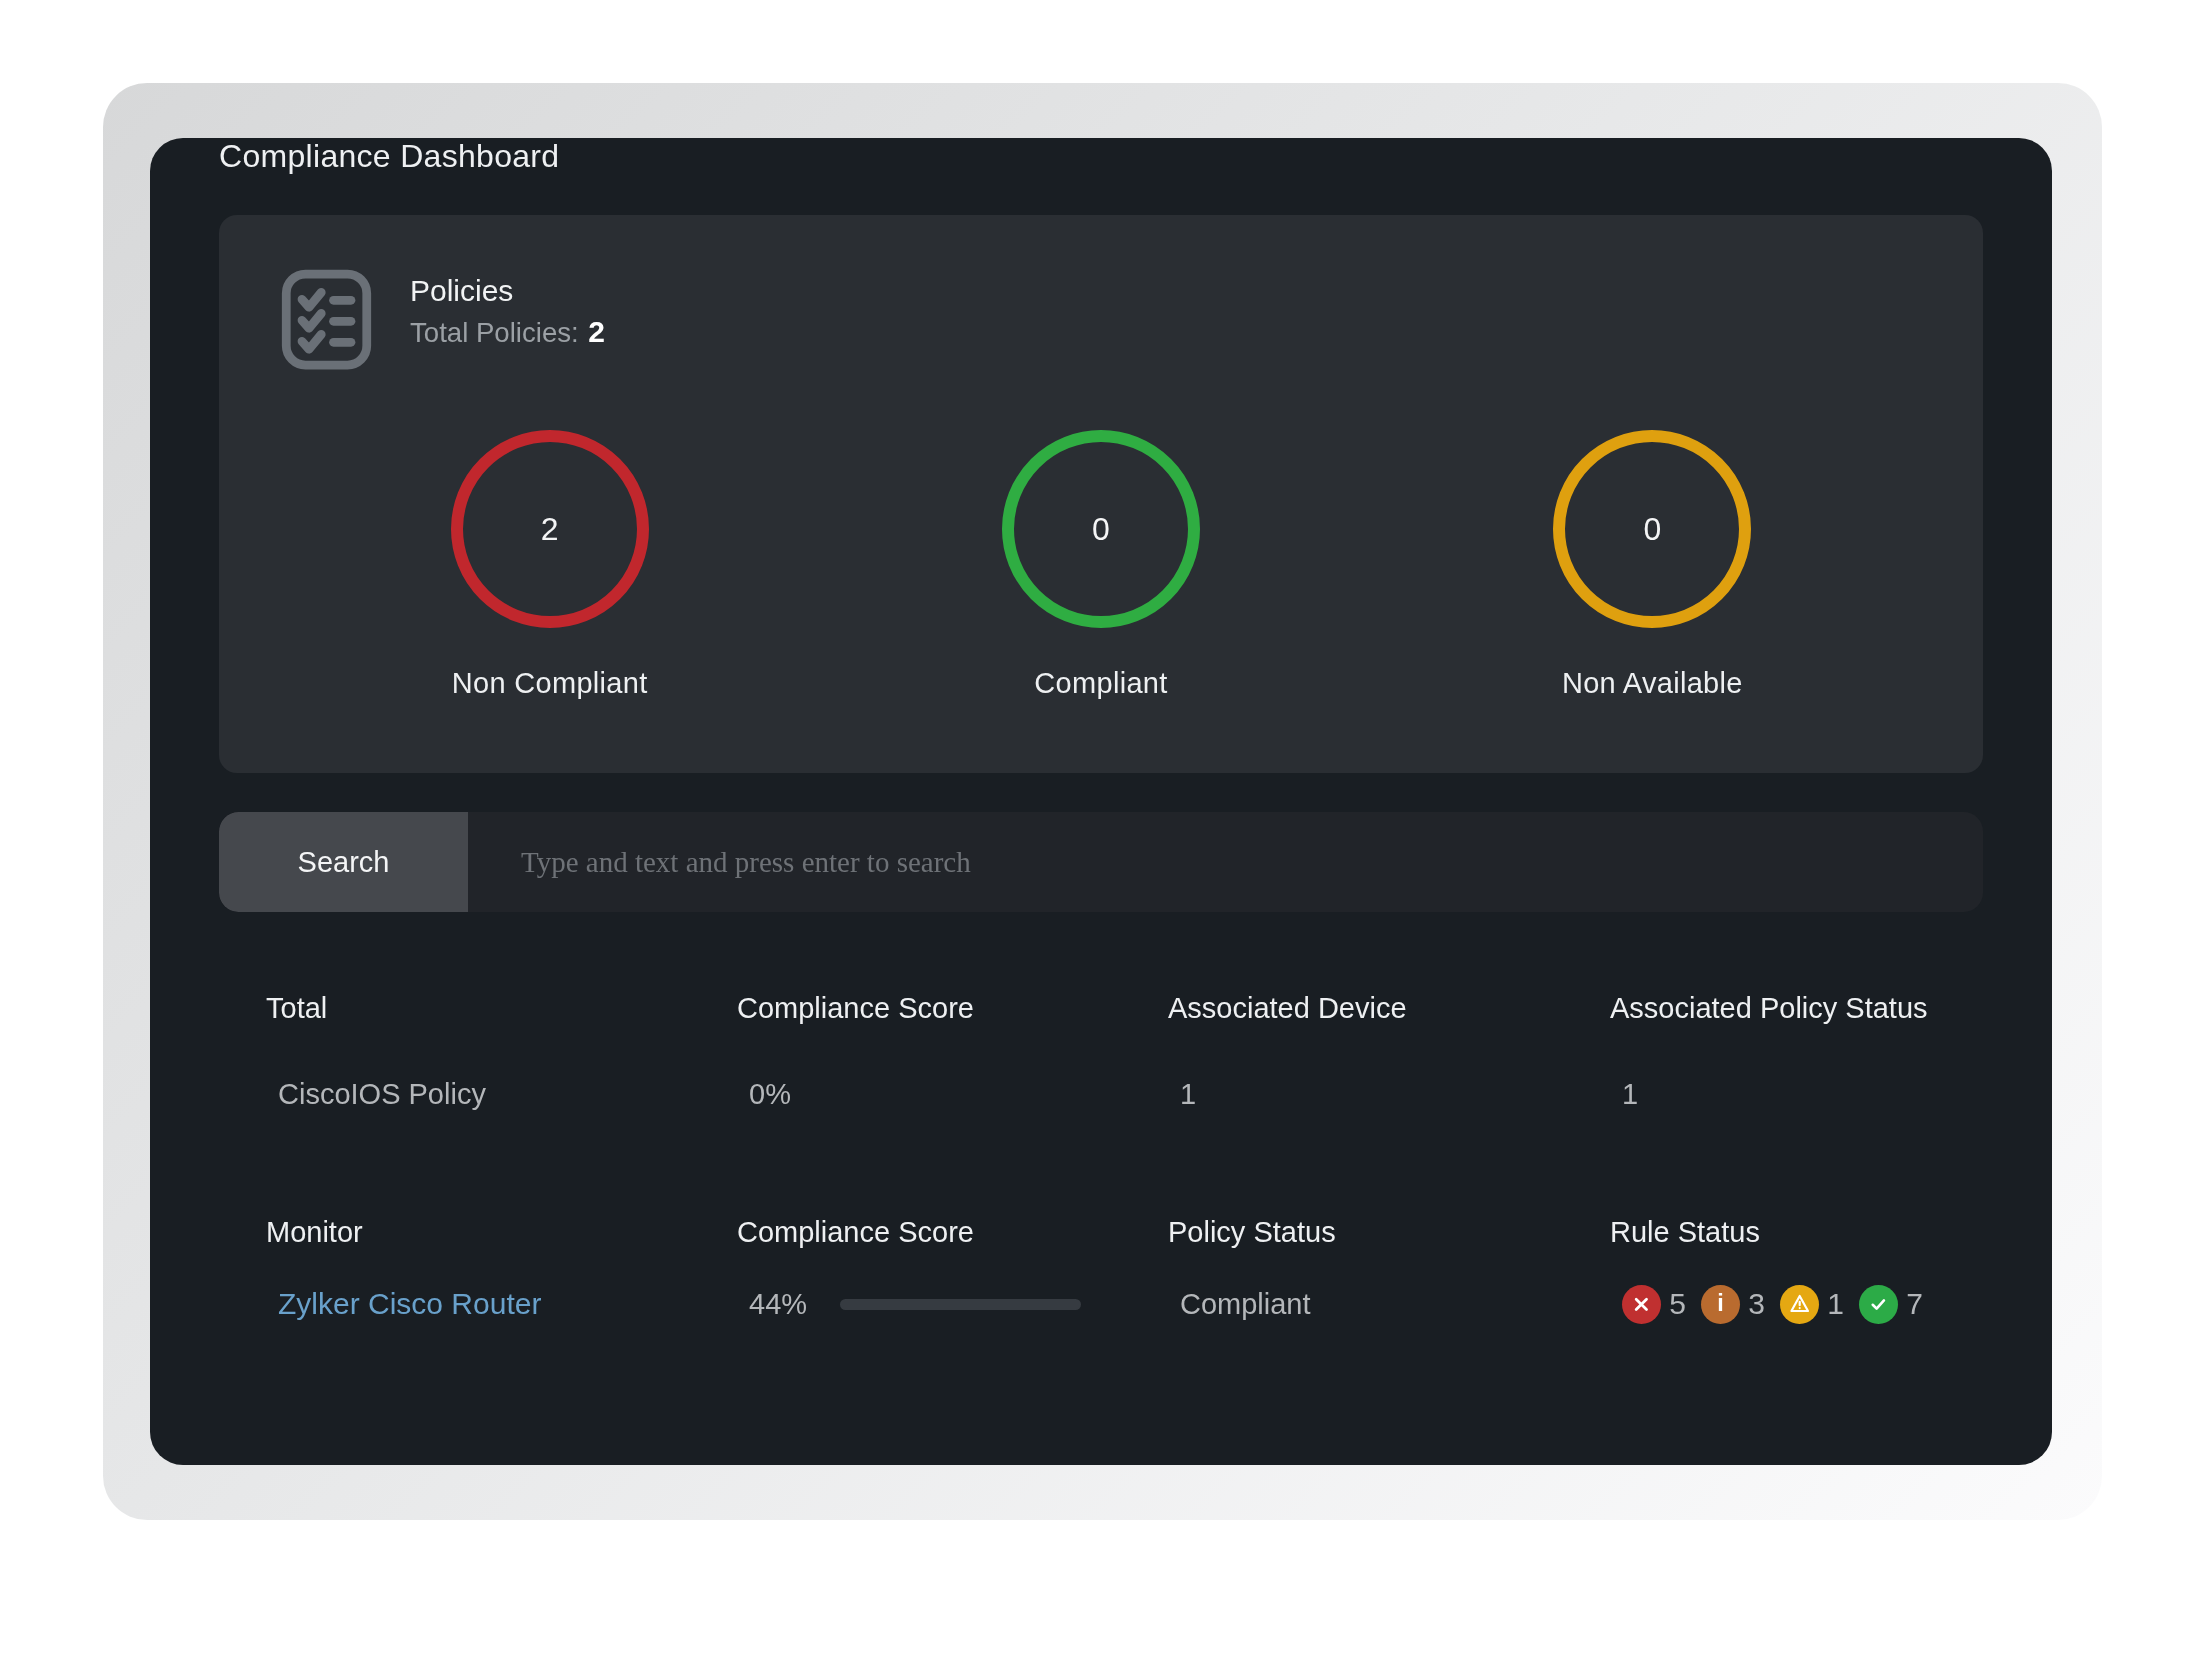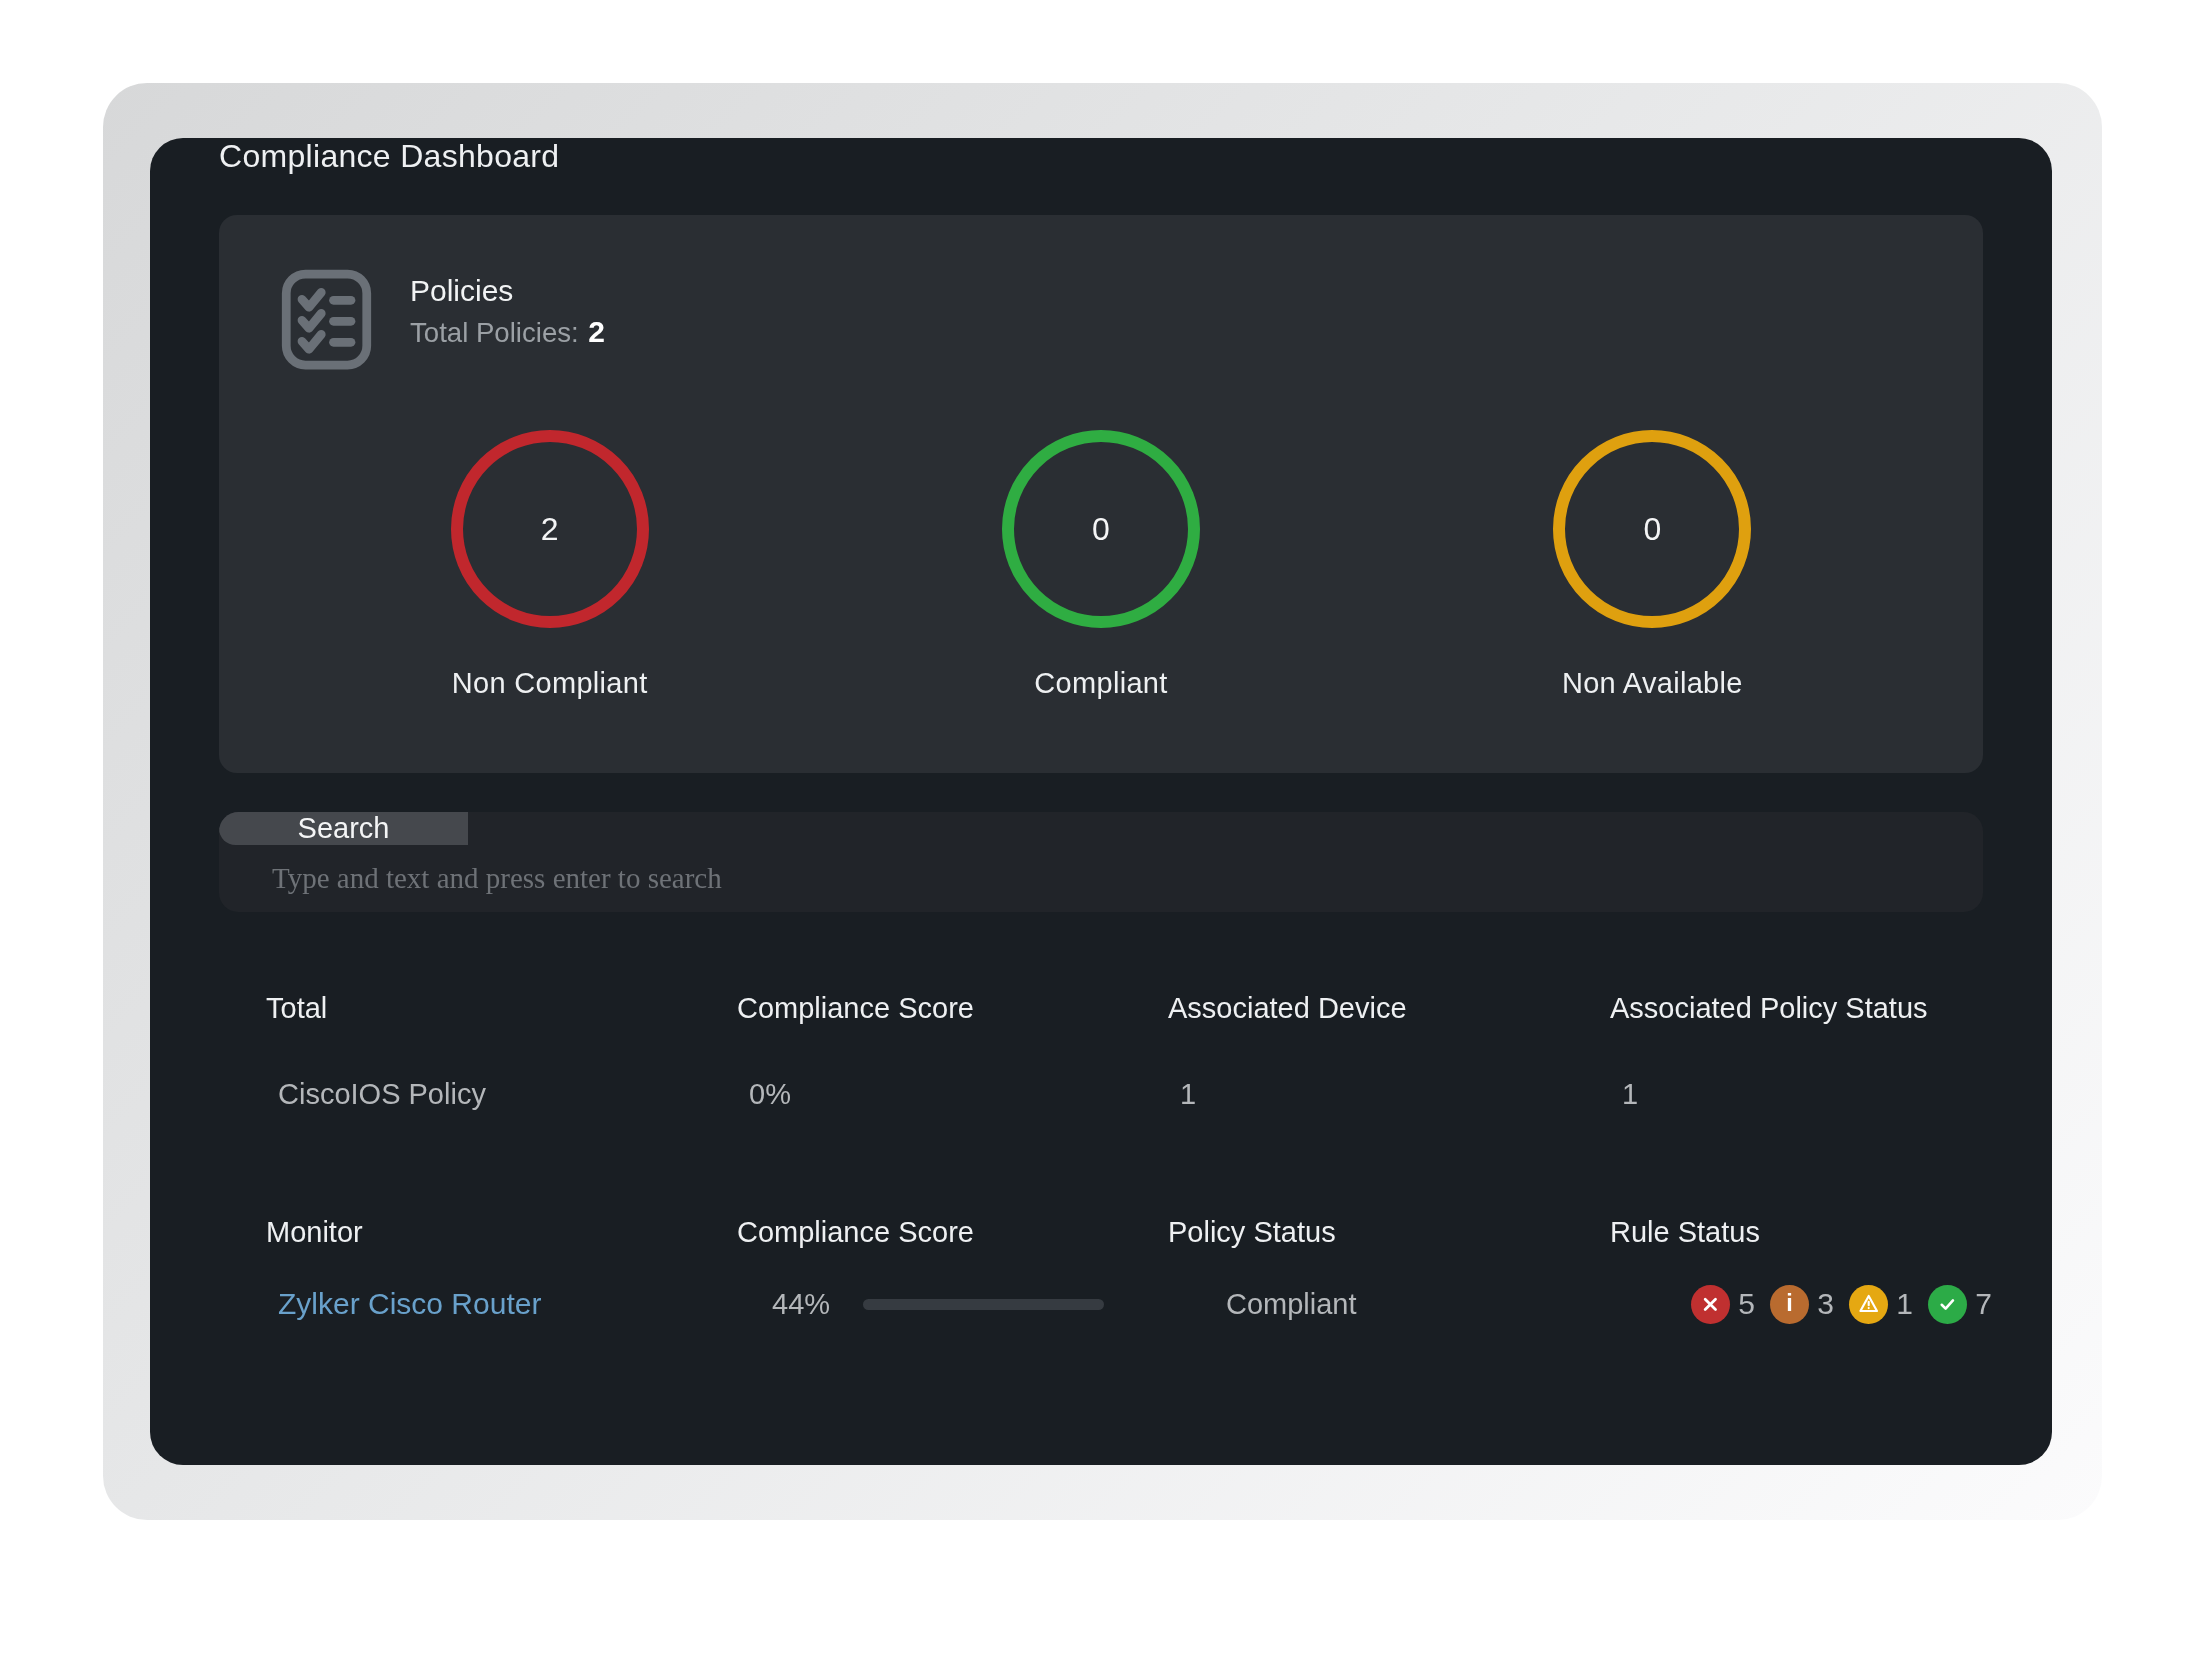--- a/index.html
+++ b/index.html
@@ -35,21 +35,21 @@
   .ring {
     width:198px; height:198px; border-radius:50%;
     border:12.4px solid #888; display:flex; align-items:center; justify-content:center;
   }
   .ring-value { font-size:32px; color:#f4f5f6; }
   .stat-label { margin-top:39px; font-size:29px; color:#eef0f2; letter-spacing:0.3px; }
 
   
   .search-bar {
     margin-top:39px; height:100px; background:#212429; border-radius:19.3px;
-    display:flex; align-items:stretch; overflow:hidden;flex-direction:column;
+    display:flex; align-items:stretch; overflow:hidden;
   }
   .search-tab {
     width:249px; background:#45484d; border-radius:19.3px 0 0 19.3px;
     display:flex; align-items:center; justify-content:center; cursor:pointer;
   }
   .search-tab span { font-size:29px; color:#f4f5f6; }
   .search-input {
     flex:1; background:transparent; border:none; outline:none;
     padding-left:53px; font-size:29px; color:#fef9c3; font-family:Liberation Serif, serif;
   }
@@ -57,21 +57,21 @@
 
   
   .table { padding-left:47px; }
   .grid-row { display:grid; grid-template-columns:471px 431px 442px 1fr; align-items:center; }
   .table-1 { margin-top:54px; }
   .table-1 .header-row { min-height:86px; }
   .header-cell { font-size:29px; font-weight:500; color:#eef0f2; line-height:1.3; padding-right:27.6px; }
   .value-row { margin-top:26px; align-items:center;margin-left:12px; }
   .value-cell { font-size:29px; color:#b4b7ba; }
   .table-2 { margin-top:103px; }
-  .table-2 .value-row { margin-top:33px;gap:23px; }
+  .table-2 .value-row { margin-top:33px; }
 
   .monitor-link { font-size:30px; color:#69a1cb; cursor:pointer; text-decoration:none; }
 
   .score-cell { display:flex; align-items:center; }
   .progress-track {
     width:241px; height:11px; border-radius:5.5px; background:#363b41; margin-left:33px; overflow:hidden;
   }
   .progress-fill { height:100%; border-radius:5.5px; background:#2fad42; width:0; }
 
   .rule-status-cell { display:flex; align-items:center; }

